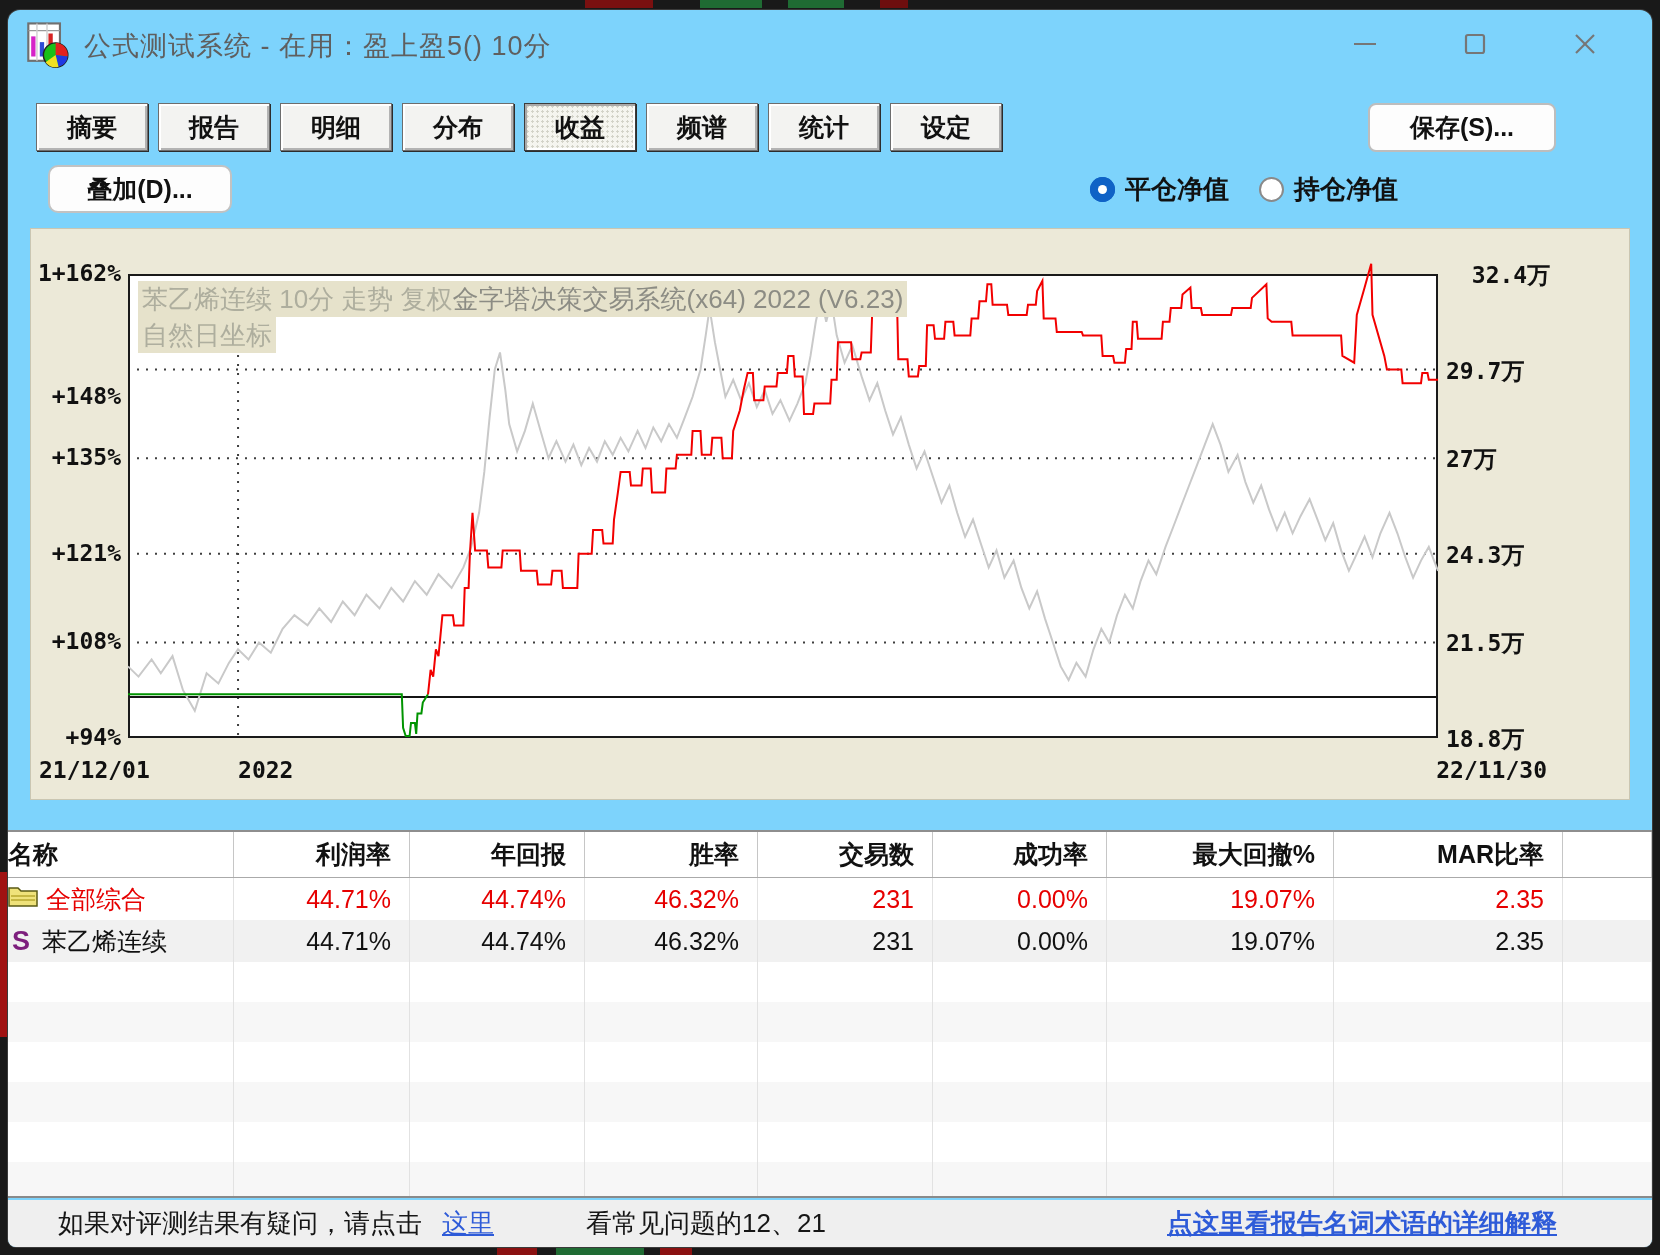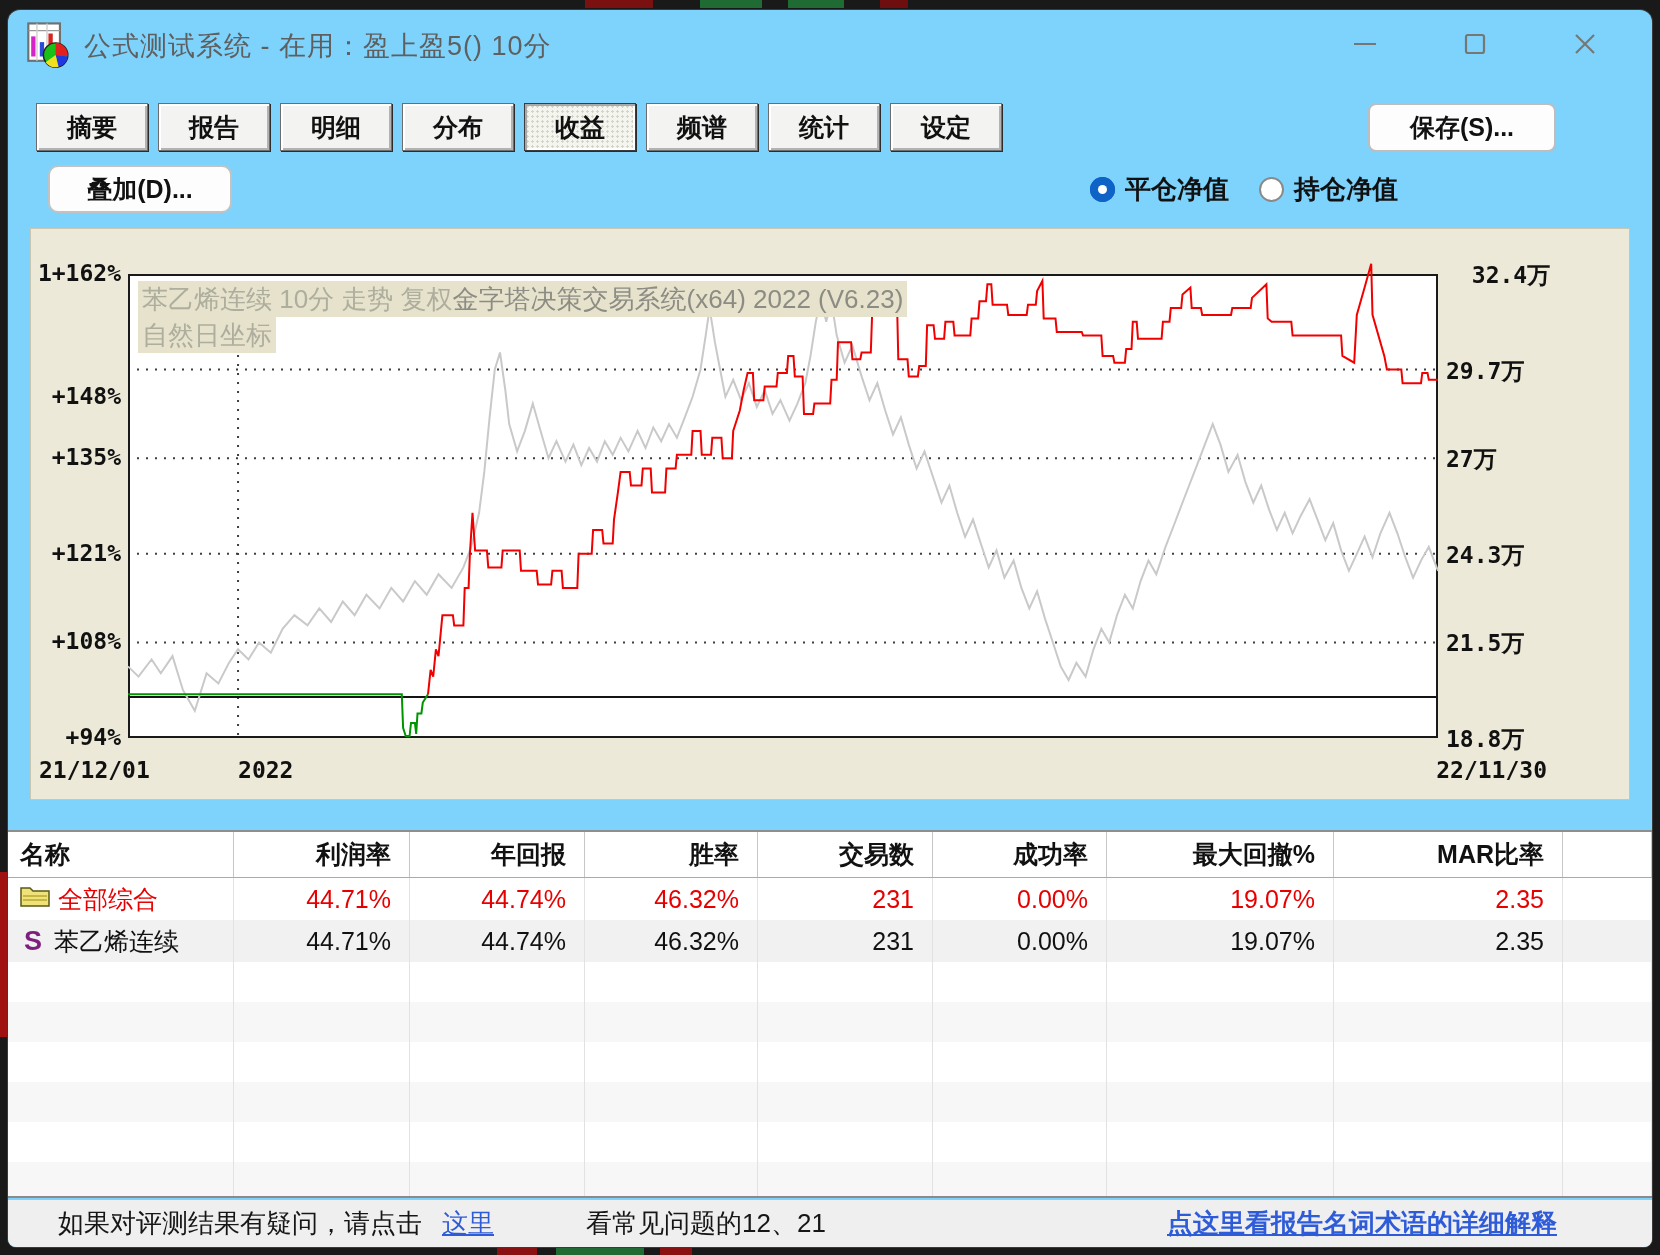--- a/index.html
+++ b/index.html
@@ -69,21 +69,21 @@
     background:#fff; border-top:2px solid #8e8e8e; border-bottom:2px solid #8a8a8a; }
   .trow { display:grid; grid-template-columns:var(--cols); }
   .trow.head { height:46px; border-bottom:1px solid #aaaaaa; }
   .trow.data { height:42px; }
   .trow.empty { height:40px; }
   .trow.alt { background:#f1f1f1; }
   .trow.alt2 { background:#f7f7f7; }
   .cell { display:flex; align-items:center; justify-content:flex-end; padding-right:18px;
     font-size:25px; color:#111; border-right:1px solid #e2e2e2; overflow:hidden; white-space:nowrap; }
   .trow.head .cell { border-right:1px solid #c6c6c6; font-weight:600; }
-  .cell.first { justify-content:flex-start; padding-left:12px; gap:8px; }
+  .cell.first { justify-content:flex-start; gap:8px; }
   .cell.red { color:#e60000; }
   .s-icon { font-size:27px; font-weight:700; color:#7d1f7d; width:26px; text-align:center; }
 
   
   .statusbar { position:absolute; left:0; top:1190px; width:1644px; height:47px;
     background:#efefef; display:flex; align-items:center; font-size:26px; color:#161616; }
   .sb-prefix { margin-left:50px; }
   .sb-link { color:#2e5bd8; text-decoration:underline; cursor:pointer; }
   .sb-link.l1 { margin-left:20px; }
   .sb-mid { margin-left:92px; }

